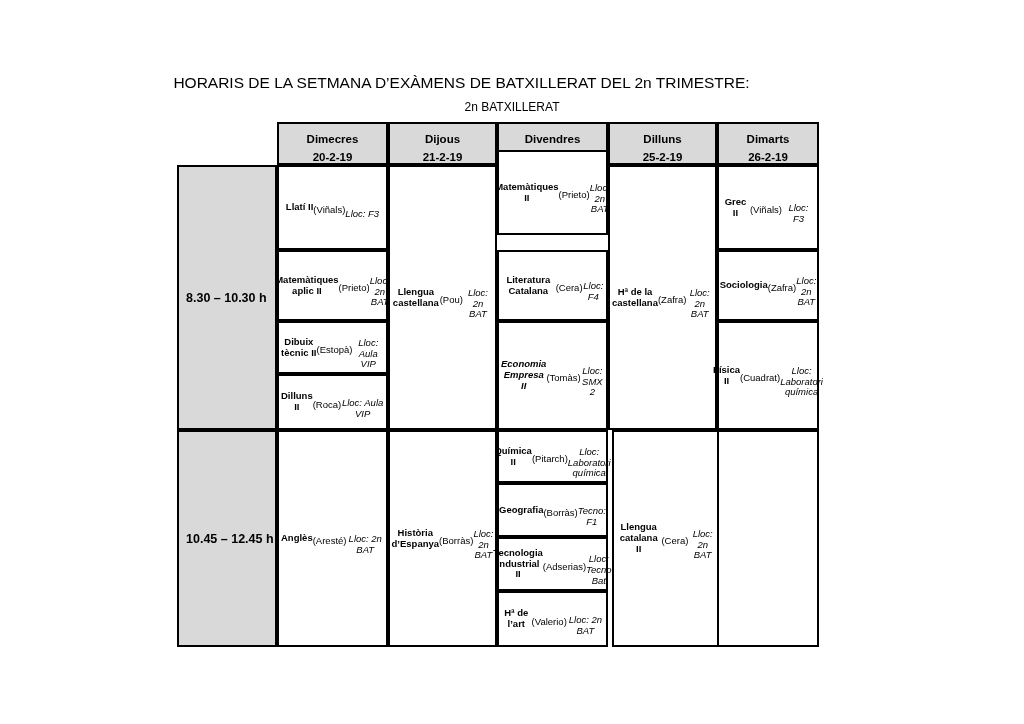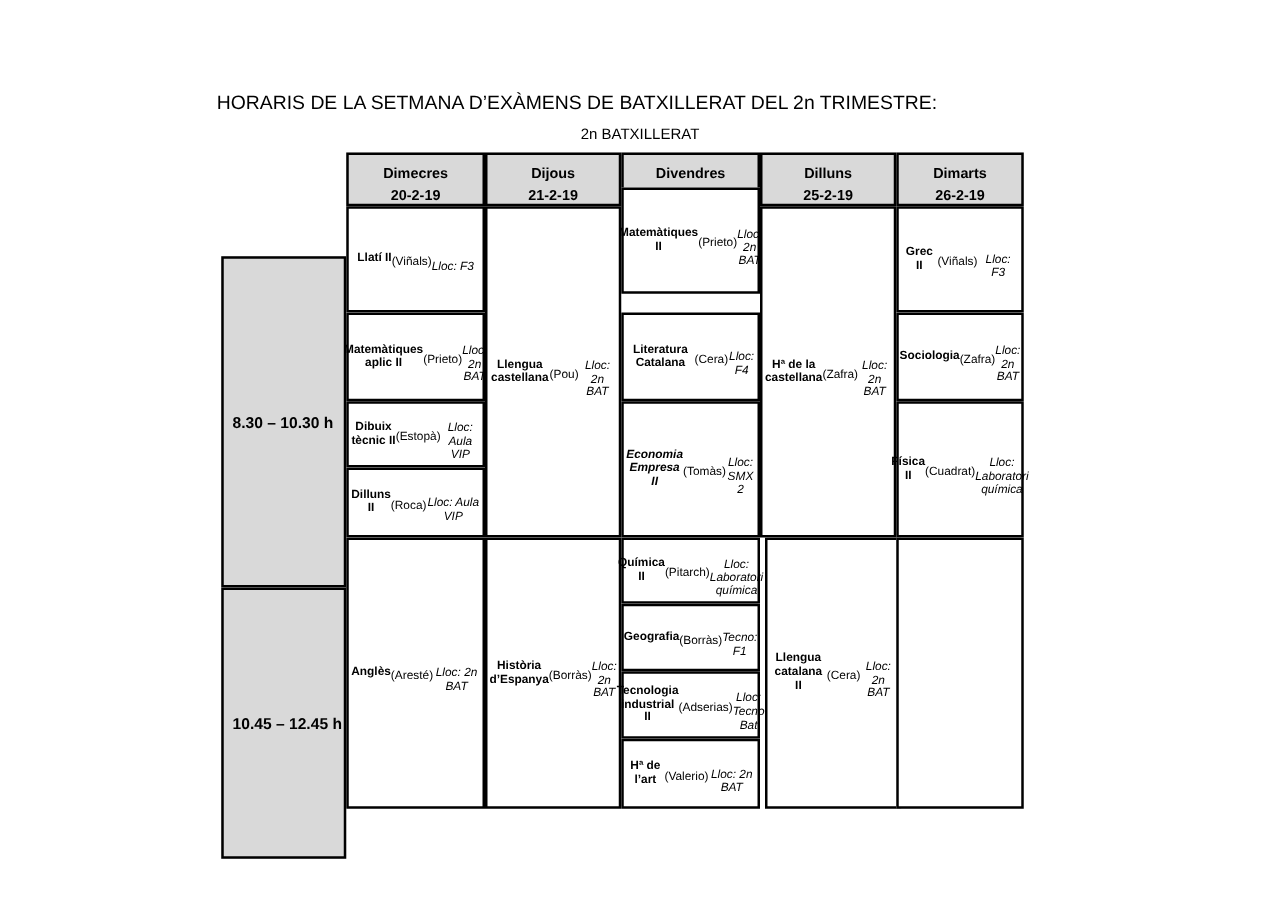--- a/index.html
+++ b/index.html
@@ -45,21 +45,20 @@
     text-align: center;
   }
   .tcell {
     background: #d9d9d9;
     display: flex;
     align-items: center;
     justify-content: flex-start;
     padding-left: 7px;
     font-weight: bold;
     font-size: 12.5px;
-    margin-top: 40px;
   }
   .ecell {
     display: flex;
     align-items: center;
     justify-content: center;
     text-align: center;
     padding: 2px;
   }
   .subj { font-weight: bold; font-size: 9.5px; line-height: 1.15; }
   .tchr { font-size: 9.5px; line-height: 1.15; margin-top: 6px; }

